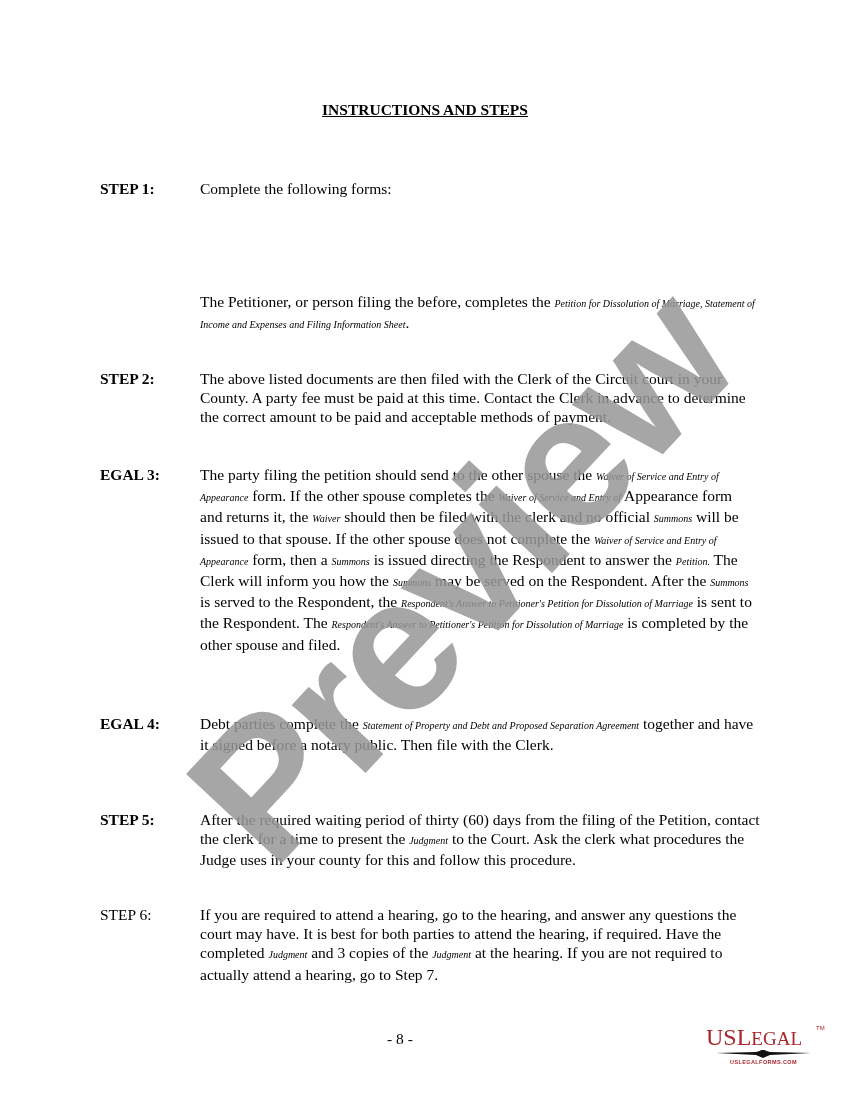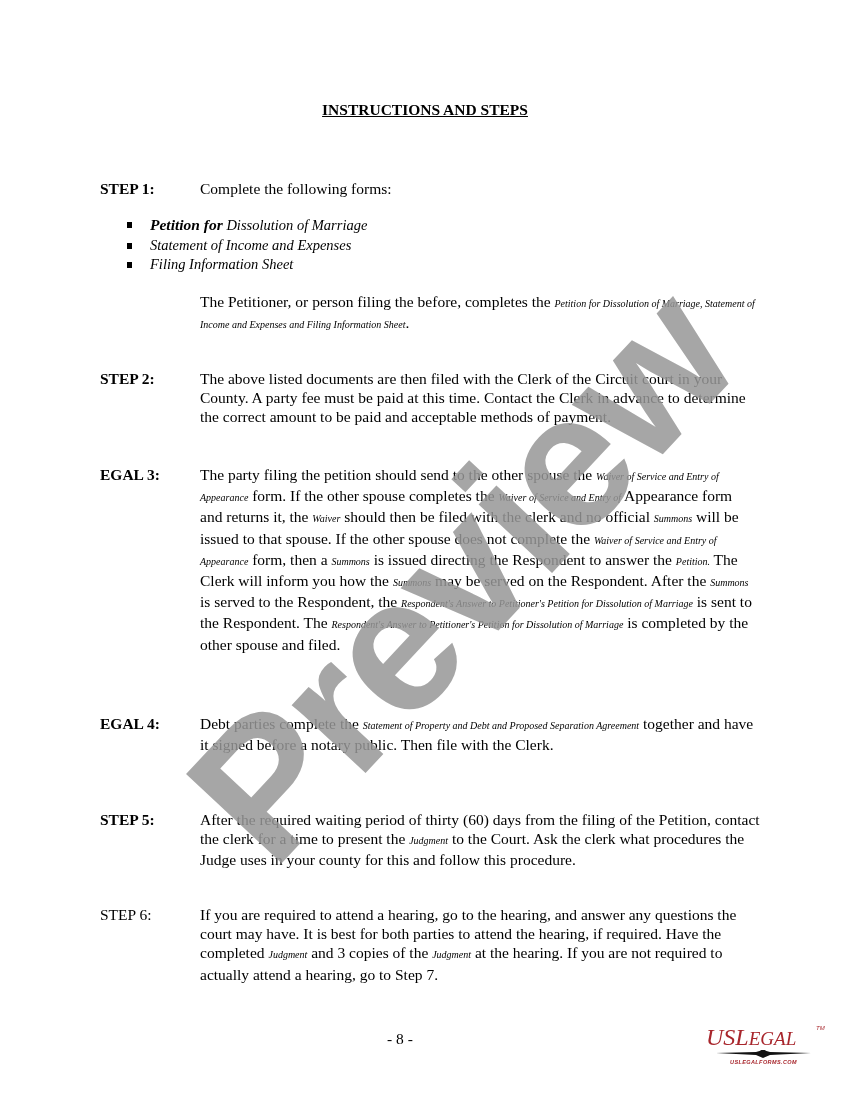--- a/index.html
+++ b/index.html
@@ -86,21 +86,20 @@
       left: 0; width: 800px;
       text-align: center;
       font-size: 15.5px;
     }
     .logo {
       position: absolute;
       left: 706px;
       top: 1025px;
       width: 115px;
       height: 45px;
-      font-style: italic;
     }
     .logo-text {
       position: absolute;
       left: 0; top: 0;
       font-family: "Liberation Serif", serif;
       font-size: 24px;
       color: #a8262c;
       letter-spacing: 0px;
       line-height: 24px;
     }
@@ -150,25 +149,20 @@
 
 <div class="page">
 
   <div class="title">INSTRUCTIONS AND STEPS</div>
 
   <div class="step" style="top:179px;">
     <span class="step-label">STEP 1:</span>
     <span class="step-body b">Complete the following forms:</span>
   </div>
 
-  <ul class="forms">
-    <li><span class="bi">Petition for</span><span> Dissolution of Marriage</span></li>
-    <li><span>Statement of Income and Expenses</span></li>
-    <li><span>Filing Information Sheet</span></li>
-  </ul>
 
   <div class="para" style="top:292px;"><span>The Petitioner, or person filing the before, completes the </span><span class="i">Petition for Dissolution of Marriage, Statement of Income and Expenses and Filing Information Sheet</span><span>.</span></div>
 
   <div class="step" style="top:369px;">
     <span class="step-label">STEP 2:</span>
     <span class="step-body">The above listed documents are then filed with the Clerk of the Circuit court in your County.  A party fee must be paid at this time.  Contact the Clerk in advance to determine the correct amount to be paid and acceptable methods of payment.</span>
   </div>
 
   <div class="step" style="top:465px;">
     <span class="step-label">EGAL 3:</span>

